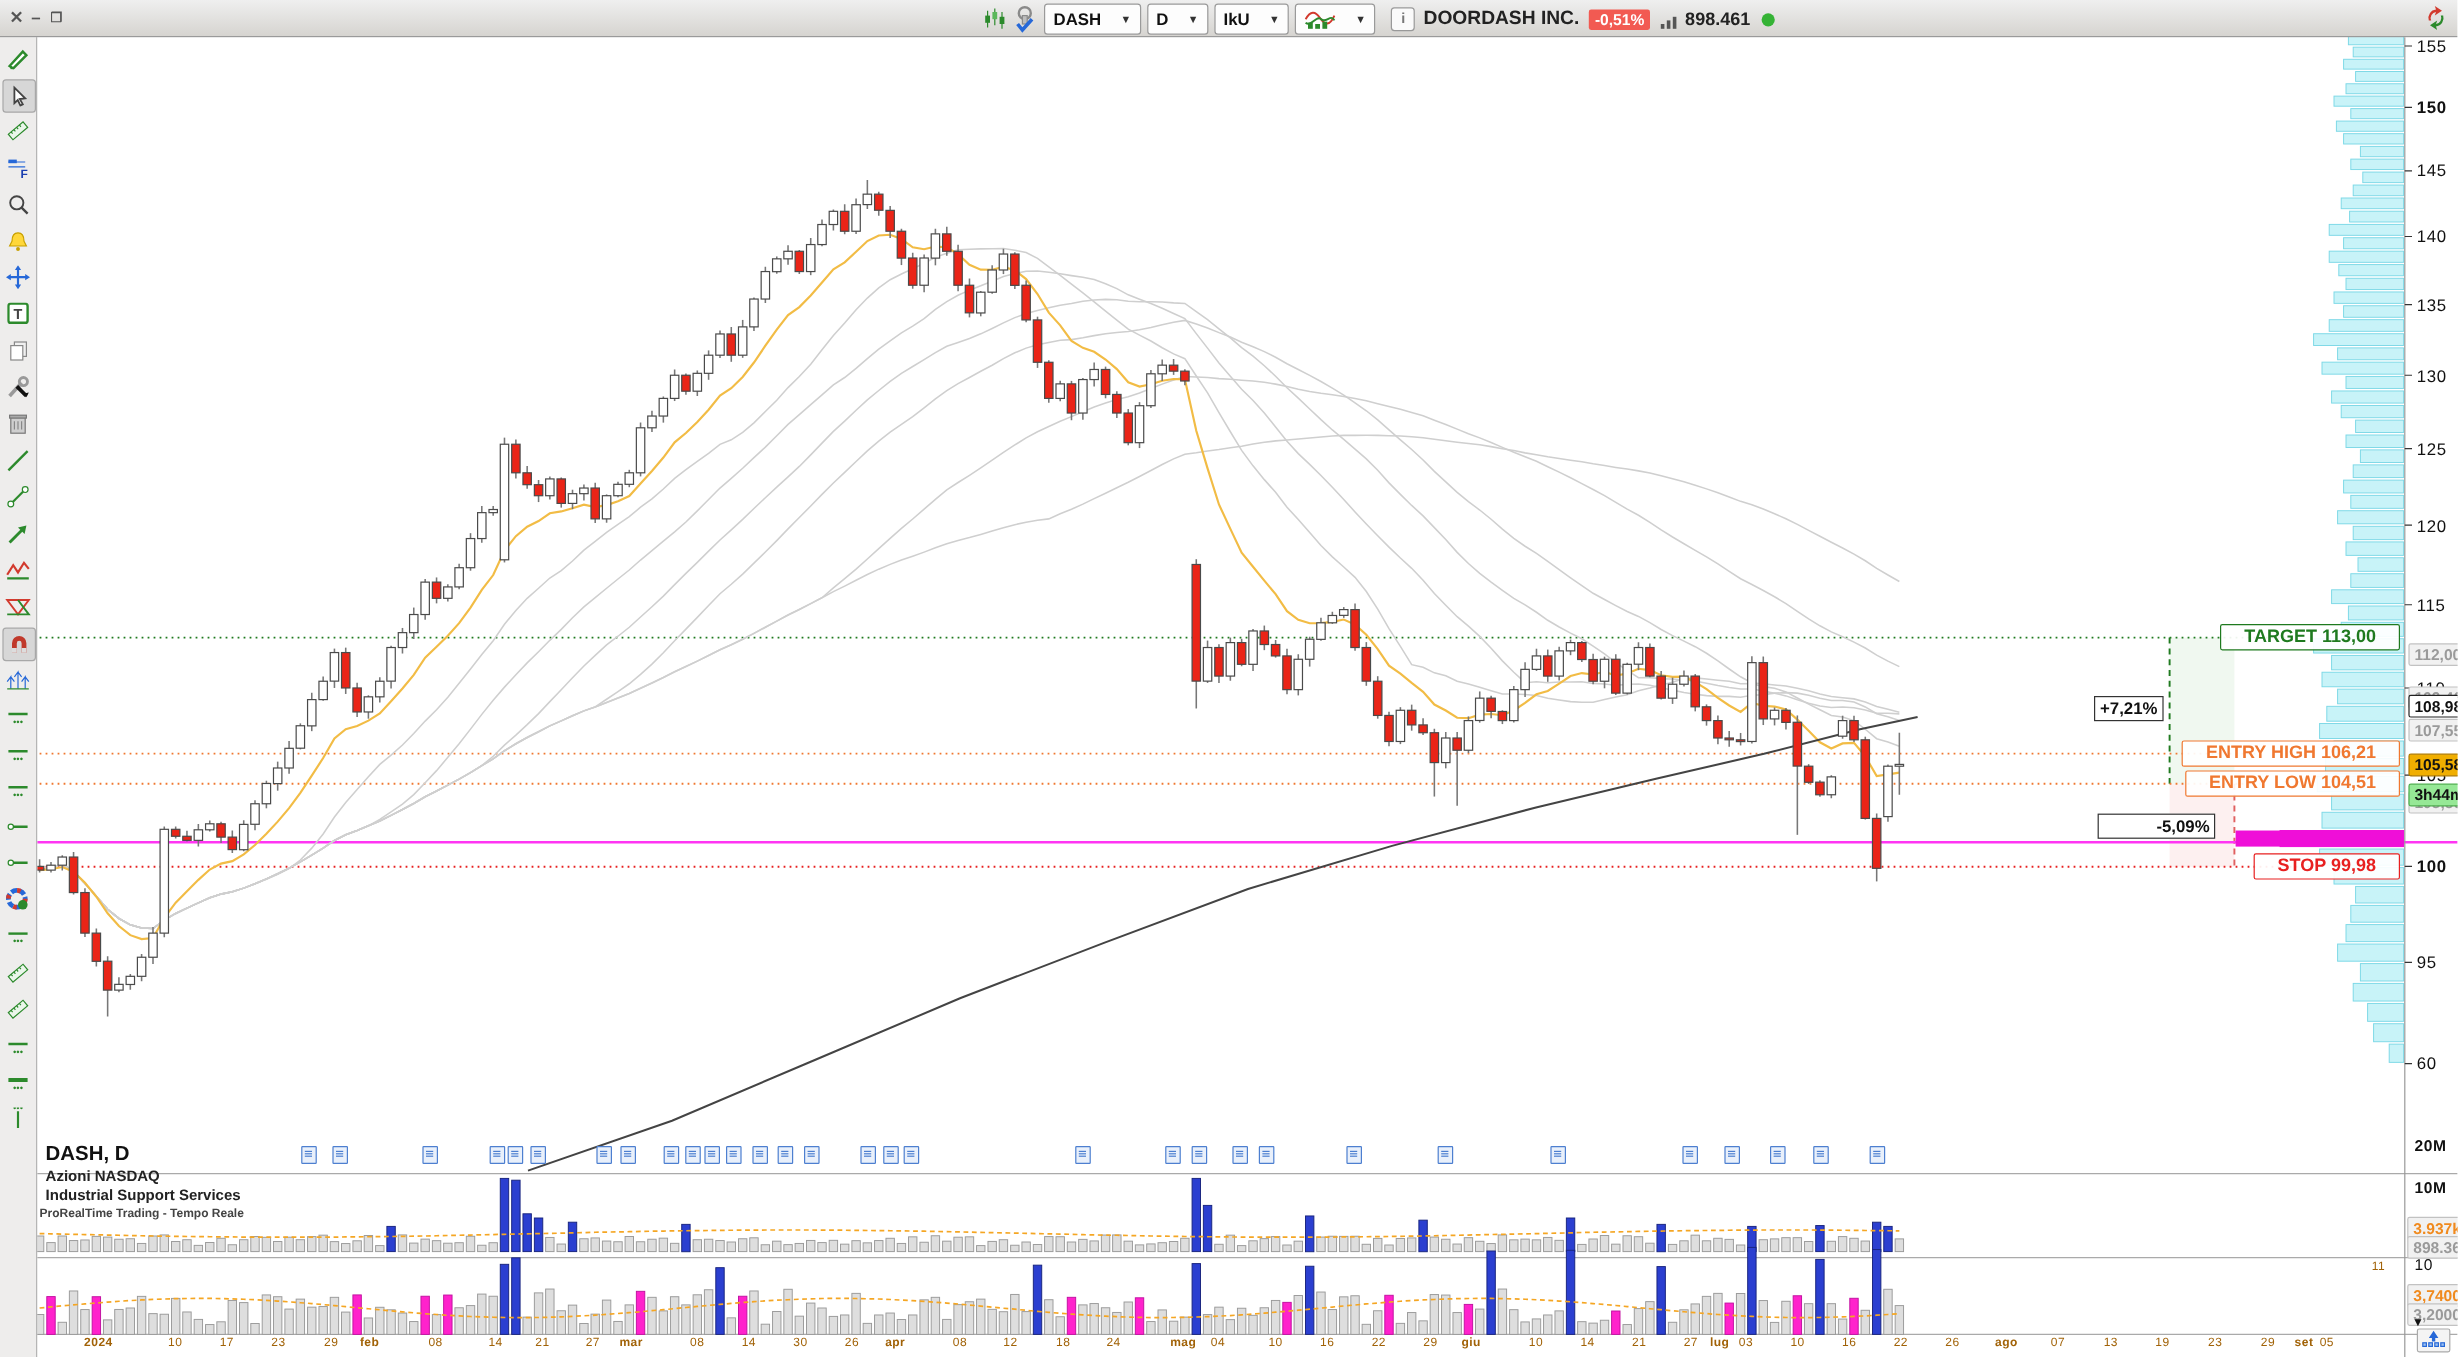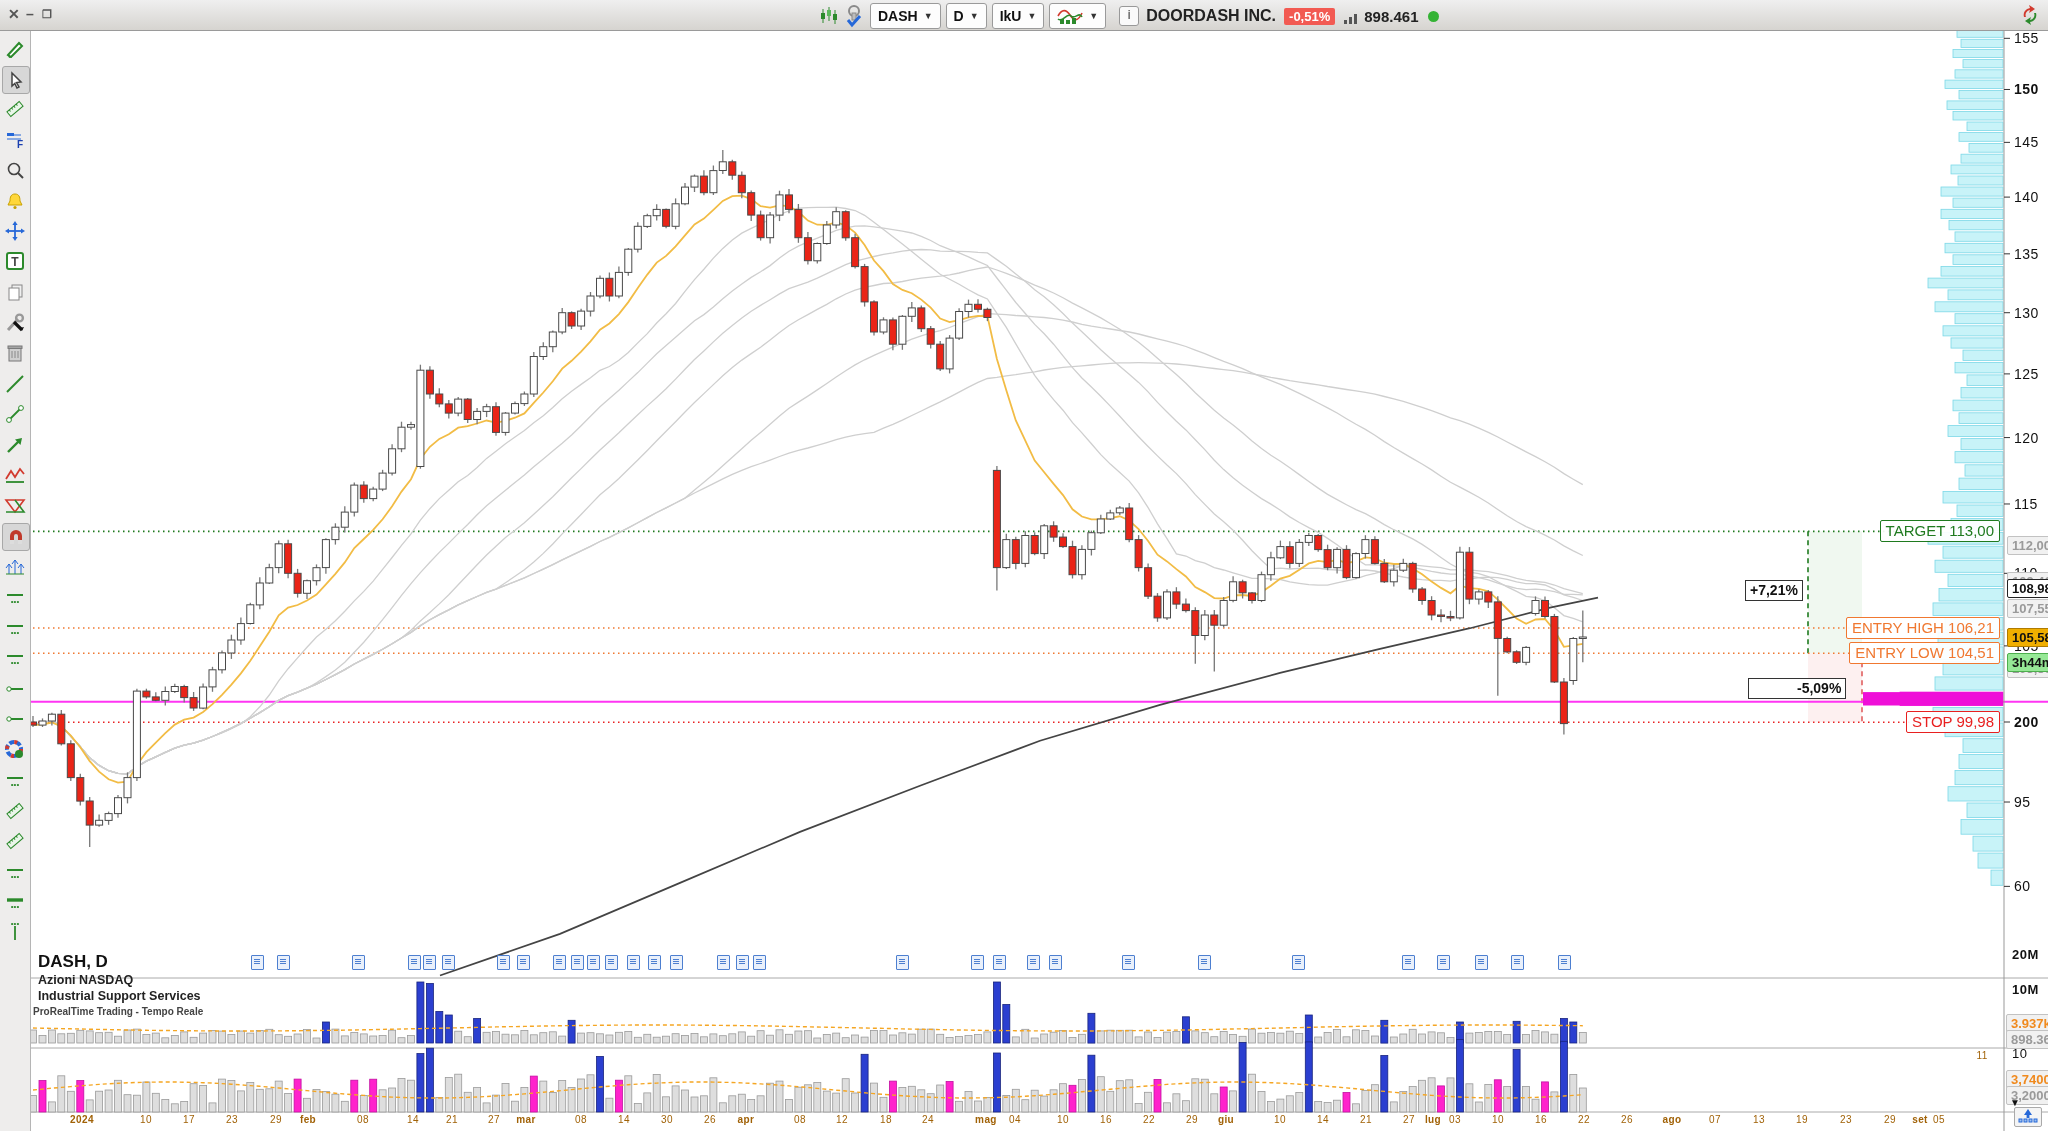--- a/index.html
+++ b/index.html
@@ -14,25 +14,25 @@
   .tbicon.sel{background:#d7d7d7;border:1px solid #a8a8a8;border-radius:3px;}
   #stage{position:absolute;left:0;top:0;z-index:5;}
   .lbl{position:absolute;white-space:nowrap;z-index:20;}
   .axlbl{font-size:14px;color:#111;letter-spacing:.5px;}
   .axlbl.b{font-weight:bold;}
   .pill{font-size:13px;font-weight:bold;padding:0 4px;border-radius:2px;line-height:17px;}
   .pill.gray{background:#f1f1f1;border:1px solid #c2c2c2;color:#9a9a9a;}
   .pill.white{background:#fff;border:1px solid #222;color:#111;}
   .pill.amber{background:#f0ae00;border:1px solid #b07b00;color:#111;}
   .pill.green{background:#96e896;border:1px solid #4daf4d;color:#111;}
-  .levelbox{font-size:15px;font-weight:normal;background:rgba(255,255,255,.92);
-            padding:0 5px;line-height:20px;border-radius:2px;}
+  .levelbox{font-size:15px;font-weight:bold;background:rgba(255,255,255,.92);
+            padding:0 19px;line-height:20px;border-radius:2px;}
   .pctbox{font-size:14px;font-weight:bold;color:#111;background:#fff;border:1px solid #333;
           padding:0 4px;line-height:19px;}
-  .topbtn{display:inline-flex;align-items:center;gap:6px;background:#fdfdfd;border:1px solid #9a9a9a;
+  .topbtn{display:inline-flex;align-items:center;gap:16px;background:#fdfdfd;border:1px solid #9a9a9a;
           border-radius:3px;font-size:14px;font-weight:bold;color:#111;padding:2px 7px;margin-right:5px;height:20px;}
   .caret{font-size:9px;color:#333;}
   .datelbl{font-size:10px;color:#a16207;transform:translateX(-50%);letter-spacing:.4px;}
   .datelbl.b{font-weight:bold;}
   #titleblock{position:absolute;left:38px;top:952px;z-index:21;}
   #titleblock .t1{font-size:17px;font-weight:bold;color:#111;}
   #titleblock .t2{font-size:12.5px;font-weight:bold;color:#222;line-height:16px;}
   #footerbrand{position:absolute;left:33px;top:1006px;font-size:10px;font-weight:bold;color:#444;z-index:21;}
   .newsico{position:absolute;width:11px;height:13px;background:#e9f0fb;border:1px solid #4d7fd0;
            border-radius:1px;z-index:6;}
@@ -1090,21 +1090,21 @@
     <div class="lbl axlbl b" style="left:2014px;top:81.47443135126355px;">150</div>
     <div class="lbl axlbl" style="left:2014px;top:134.36085196532645px;">145</div>
     <div class="lbl axlbl" style="left:2014px;top:189.103310870908px;">140</div>
     <div class="lbl axlbl" style="left:2014px;top:245.83683577747246px;">135</div>
     <div class="lbl axlbl" style="left:2014px;top:304.71174743071396px;">130</div>
     <div class="lbl axlbl" style="left:2014px;top:365.89605994983276px;">125</div>
     <div class="lbl axlbl" style="left:2014px;top:429.57837140143084px;">120</div>
     <div class="lbl axlbl" style="left:2014px;top:495.97136989475257px;">115</div>
     <div class="lbl axlbl" style="left:2014px;top:565.3161195052531px;">110</div>
     <div class="lbl axlbl" style="left:2014px;top:637.887343895686px;">105</div>
-    <div class="lbl axlbl b" style="left:2014px;top:714px;">200</div>
+    <div class="lbl axlbl b" style="left:2014px;top:714px;">100</div>
     <div class="lbl axlbl" style="left:2014px;top:794.0175392445789px;">95</div>
     <div class="lbl axlbl" style="left:2014px;top:878.362404426209px;">60</div>
     <div class="lbl pill gray" style="left:2007px;top:536.2072509210749px;">112,00</div>
     <div class="lbl pill gray" style="left:2007px;top:571.993160424818px;">109,46</div>
     <div class="lbl pill gray" style="left:2007px;top:599.4543552279897px;">107,55</div>
     <div class="lbl pill gray" style="left:2007px;top:659.3337743209615px;">103,50</div>
     <div class="lbl pill white" style="left:2007px;top:578.8490586596968px;">108,98</div>
     <div class="lbl pill amber" style="left:2007px;top:628.2939134844889px;">105,58</div>
     <div class="lbl pill green" style="left:2007px;top:653.3164090973388px;">3h44m</div>
     <div class="lbl levelbox" style="right:48px;top:520.3404929501714px;color:#1f7a1f;border:1.5px solid #1f7a1f;">TARGET 113,00</div>

